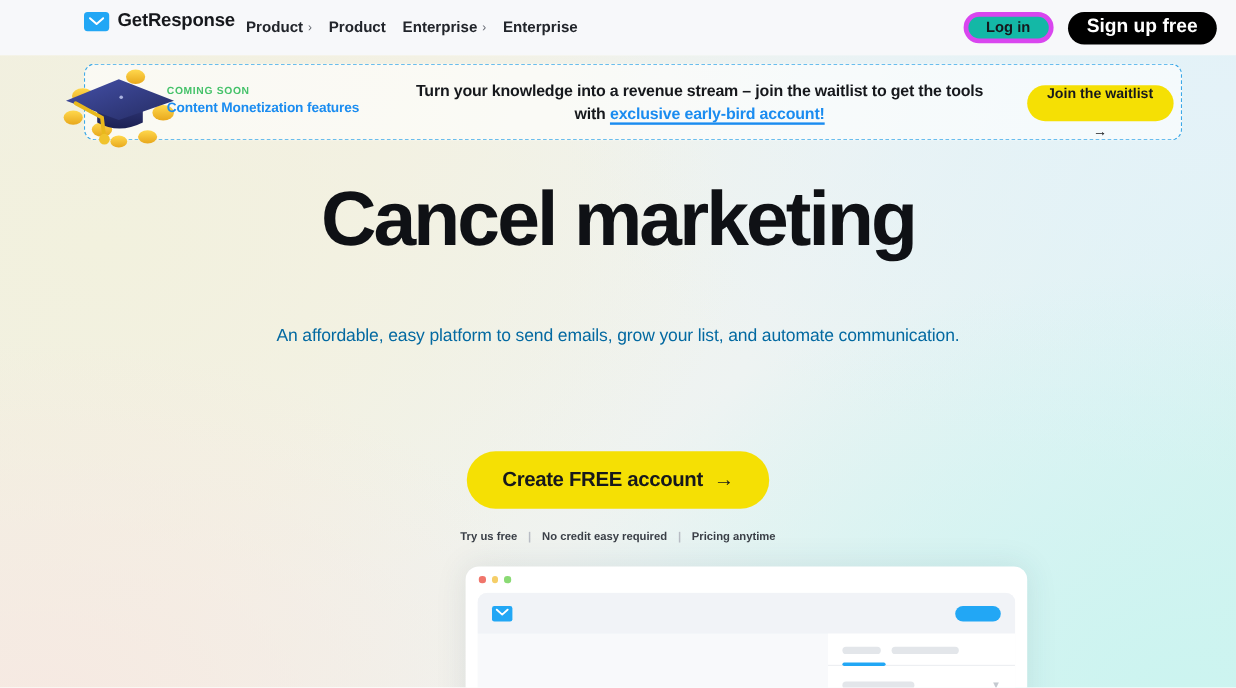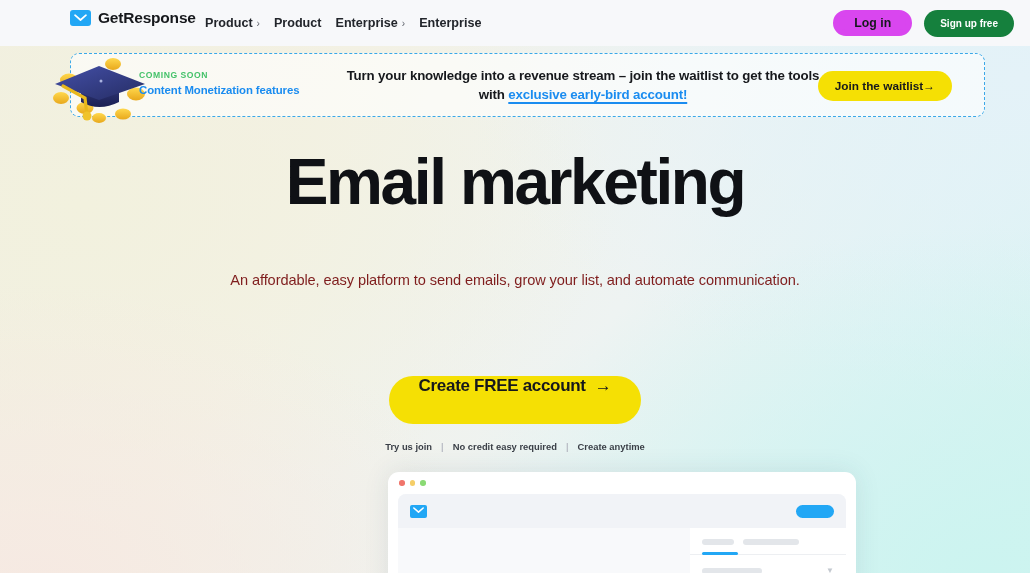--- a/index.html
+++ b/index.html
@@ -60,31 +60,31 @@
     cursor: pointer; white-space: nowrap;
   }
   .chev { font-size: 10px; color: #60646d; font-weight: 400; }
 
   .header-actions {
     position: absolute; right: 16px; top: 0; height: 46px;
     display: flex; align-items: center; gap: 12px;
   }
   .btn-login {
     height: 26px; padding: 0 15px;
-    border: 6px solid #d946ef; border-radius: 13px;
-    background: #d946ef; color: #16181c;
+    border: 4px solid #d946ef; border-radius: 13px;
+    background: #14b8a6; color: #16181c;
     font-size: 12.3px; font-weight: 700;
     font-family: "Liberation Sans", sans-serif;
     display: flex; align-items: center; cursor: pointer;
   }
   .btn-signup {
     height: 27px; padding: 0 16px;
     border: none; border-radius: 14px;
-    background: #15803d; color: #ffffff;
-    font-size: 10px; font-weight: 700;
+    background: #000000; color: #ffffff;
+    font-size: 16px; font-weight: 700;
     font-family: "Liberation Sans", sans-serif;
     display: flex; align-items: center; cursor: pointer;
   }
 
   
   .promo {
     position: absolute; left: 70px; top: 53px;
     width: 915px; height: 64px;
     border: 1.4px dashed #3aa8e8;
     border-radius: 9px;
@@ -114,60 +114,61 @@
     line-height: 1.42; letter-spacing: -0.15px;
   }
   .promo-link {
     color: #1a8cf0;
     text-decoration: underline;
     text-decoration-thickness: 2px;
     text-underline-offset: 3px;
     cursor: pointer;
   }
   .promo-cta {
-    position: absolute; right: 32px; top: 17px;
+    position: absolute; right: 6px; top: 17px;
     height: 30px; padding: 0 17px;
     border: none; border-radius: 15px;
     background: #f5e004; color: #16181c;
     font-size: 11.8px; font-weight: 700;
     font-family: "Liberation Sans", sans-serif;
-    display: flex; align-items: center; gap: 0;
+    display: flex; align-items: center; gap: 17px;
     cursor: pointer;
+    flex-direction: column;
   }
 
   
   .hero { position: absolute; left: 0; top: 150px; width: 1030px; text-align: center; }
   .hero-title {
     font-size: 64px; font-weight: 700; color: #0f1115;
     letter-spacing: -2.4px; line-height: 1.0;
   }
   .hero-title-2 {
     position: relative; display: inline-block;
     margin-top: 14px;
     font-size: 64px; font-weight: 700; color: #2196f3;
     letter-spacing: -2.4px; line-height: 1.0;
   }
   .hero-underline {
     position: absolute; left: -18px; bottom: -30px;
     width: 220px; height: 26px;
   }
   .hero-sub {
     margin-top: 56px;
-    font-size: 14.6px; color: #7f1d1d; line-height: 1.5;
+    font-size: 14.6px; color: #0369a1; line-height: 1.5;
     letter-spacing: -0.1px;
   }
 
   .cta-wrap { position: absolute; left: 0; top: 376px; width: 1030px; text-align: center; }
   .btn-cta {
     height: 48px; padding: 0 30px;
     border: none; border-radius: 24px;
     background: #f5e004; color: #16181c;
     font-size: 17px; font-weight: 700;
     font-family: "Liberation Sans", sans-serif;
-    display: inline-flex; gap: 9px;
+    display: inline-flex; align-items: center; gap: 9px;
     letter-spacing: -0.3px; cursor: pointer;
   }
   .cta-notes {
     margin-top: 17px;
     display: flex; justify-content: center; align-items: center; gap: 9px;
     font-size: 9.4px; color: #3a3f47; font-weight: 600;
   }
   .note-sep { color: #b8bcc4; }
 
   
@@ -300,35 +301,35 @@
       <span>Turn your knowledge into a revenue stream – join the waitlist to get the tools with </span><span class="promo-link">exclusive early-bird account!</span>
     </div>
 
     <button class="promo-cta">
       <span>Join the waitlist</span>
       <span>→</span>
     </button>
   </div>
 
   <div class="hero">
-    <div class="hero-title">Email marketing</div>
+    <div class="hero-title">Cancel marketing</div>
     <div class="hero-sub">An affordable, easy platform to send emails, grow your list, and automate communication.</div>
   </div>
 
   <div class="cta-wrap">
     <button class="btn-cta">
       <span>Create FREE account</span>
       <span>→</span>
     </button>
     <div class="cta-notes">
-      <span>Try us join</span>
+      <span>Try us free</span>
       <span class="note-sep">|</span>
       <span>No credit easy required</span>
       <span class="note-sep">|</span>
-      <span>Create anytime</span>
+      <span>Pricing anytime</span>
     </div>
   </div>
 
   <div class="mock">
     <div class="mock-bar">
       <span class="dot r"></span>
       <span class="dot y"></span>
       <span class="dot g"></span>
     </div>
     <div class="mock-body">

